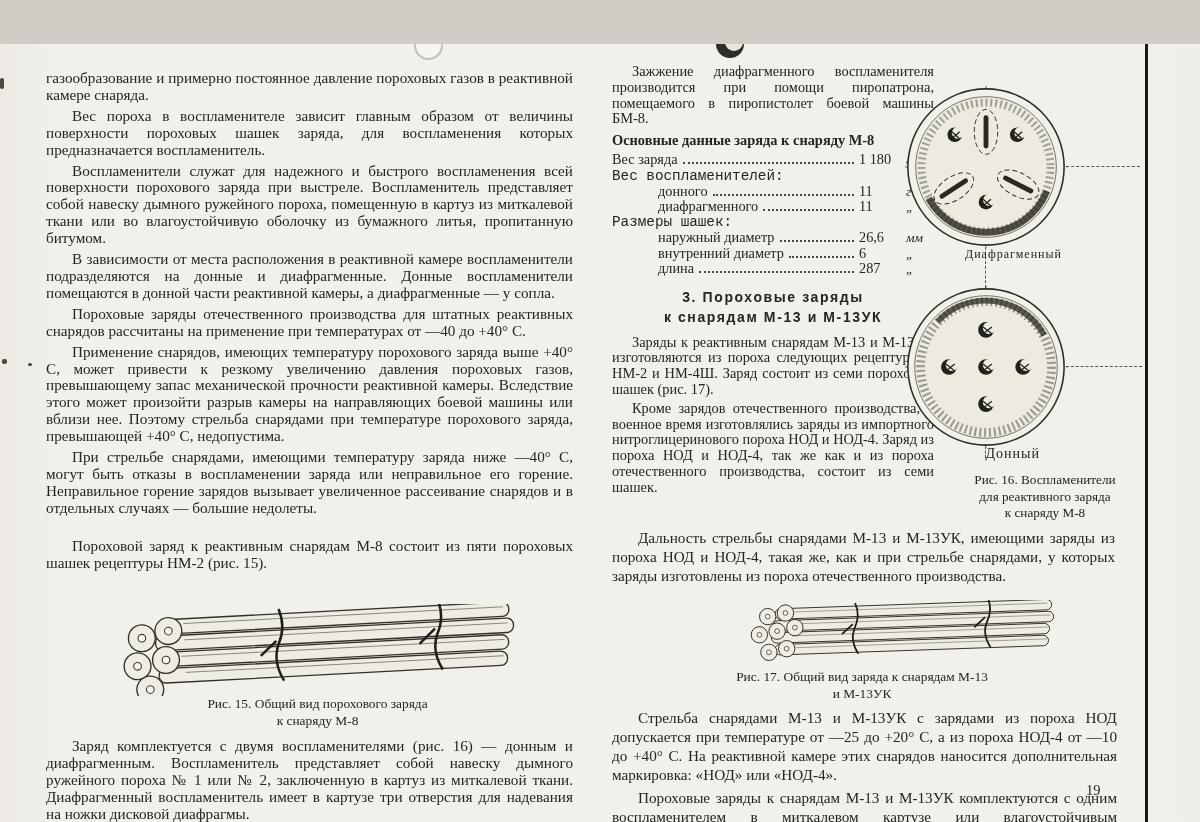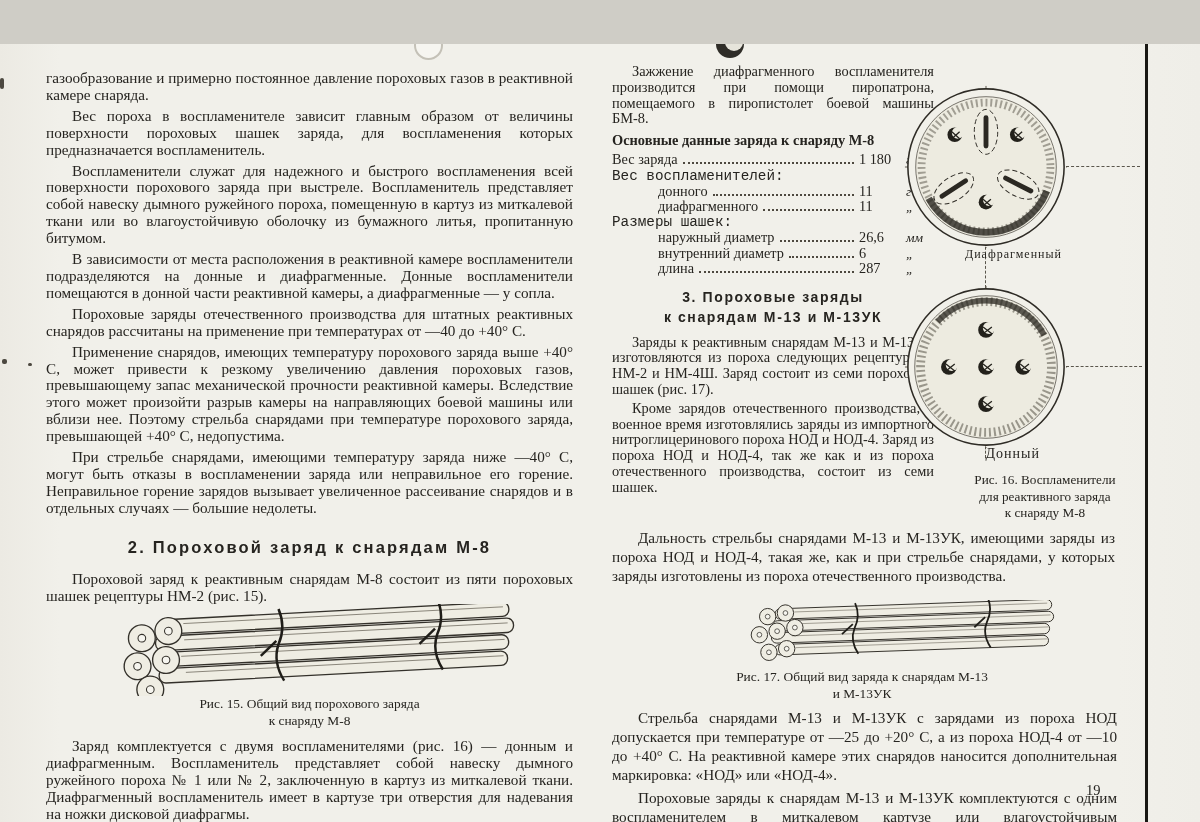--- a/index.html
+++ b/index.html
@@ -12,21 +12,21 @@
   .body-p{font-size:15.2px;line-height:16.9px;text-align:justify;margin:0 0 4px;text-indent:26px;}
   .noindent{text-indent:0;}
   .sec-head{font-family:"Liberation Sans","DejaVu Sans",sans-serif;font-weight:bold;
     font-size:16.5px;letter-spacing:2.2px;text-align:center;margin:0 0 14px;white-space:nowrap;}
   .cap{font-size:13.4px;line-height:17px;text-align:center;}
   .pagenum{position:absolute;font-size:14.5px;}
   
   .lp-text{position:absolute;left:46px;top:26px;width:527px;}
   .lp-sec{position:absolute;left:46px;top:494px;width:527px;}
   .lp-fig{position:absolute;left:100px;top:560px;width:440px;text-align:center;}
-  .lp-cap{position:absolute;left:46px;top:651px;width:527px;}
+  .lp-cap{position:absolute;left:54px;top:651px;width:527px;}
   .lp-close{position:absolute;left:46px;top:694px;width:527px;}
   
   .rp-col{position:absolute;left:612px;top:20px;width:322px;}
   .rp-col .body-p{font-size:14.4px;line-height:15.8px;text-indent:20px;margin:0 0 3px;}
   .data-head{font-weight:bold;font-size:14.4px;margin:5px 0 3px;white-space:nowrap;}
   .drow{display:flex;align-items:baseline;font-size:14.3px;line-height:15.4px;}
   .drow.sub{padding-left:46px;}
   .dgroup{font-size:14.3px;line-height:16px;font-family:Liberation Mono, monospace;}
   .dlabel{white-space:nowrap;}
   .dlead{flex:1;border-bottom:2px dotted #4d483f;margin:0 5px 3px 5px;min-width:12px;}
@@ -72,21 +72,20 @@
     <p class="body-p noindent">газообразование и примерно постоянное давление пороховых газов в реактивной камере снаряда.</p>
     <p class="body-p">Вес пороха в воспламенителе зависит главным образом от величины поверхности пороховых шашек заряда, для воспламенения которых предназначается воспламенитель.</p>
     <p class="body-p">Воспламенители служат для надежного и быстрого воспламенения всей поверхности порохового заряда при выстреле. Воспламенитель представляет собой навеску дымного ружейного пороха, помещенную в картуз из миткалевой ткани или во влагоустойчивую оболочку из бумажного литья, пропитанную битумом.</p>
     <p class="body-p">В зависимости от места расположения в реактивной камере воспламенители подразделяются на донные и диафрагменные. Донные воспламенители помещаются в донной части реактивной камеры, а диафрагменные — у сопла.</p>
     <p class="body-p">Пороховые заряды отечественного производства для штатных реактивных снарядов рассчитаны на применение при температурах от —40 до +40° С.</p>
     <p class="body-p">Применение снарядов, имеющих температуру порохового заряда выше +40° С, может привести к резкому увеличению давления пороховых газов, превышающему запас механической прочности реактивной камеры. Вследствие этого может произойти разрыв камеры на направляющих боевой машины или вблизи нее. Поэтому стрельба снарядами при температуре порохового заряда, превышающей +40° С, недопустима.</p>
     <p class="body-p">При стрельбе снарядами, имеющими температуру заряда ниже —40° С, могут быть отказы в воспламенении заряда или неправильное его горение. Неправильное горение зарядов вызывает увеличенное рассеивание снарядов и в отдельных случаях — большие недолеты.</p>
   </div>
 
   <div class="lp-sec">
-    <div class="sec-head">2. Пороховой заряд к снарядам М-8</div>
     <p class="body-p">Пороховой заряд к реактивным снарядам М-8 состоит из пяти пороховых шашек рецептуры НМ-2 (рис. 15).</p>
   </div>
 
   <div class="lp-fig">
     <svg viewBox="0 0 430 96" width="430" height="92">
       <g transform="rotate(-3 215 48)">
         <g fill="#efede3" stroke="#33302a" stroke-width="1.4">
           <rect x="48" y="8" width="366" height="15" rx="7"></rect>
           <rect x="44" y="25" width="374" height="15" rx="7"></rect>
           <rect x="42" y="42" width="370" height="15" rx="7"></rect>

